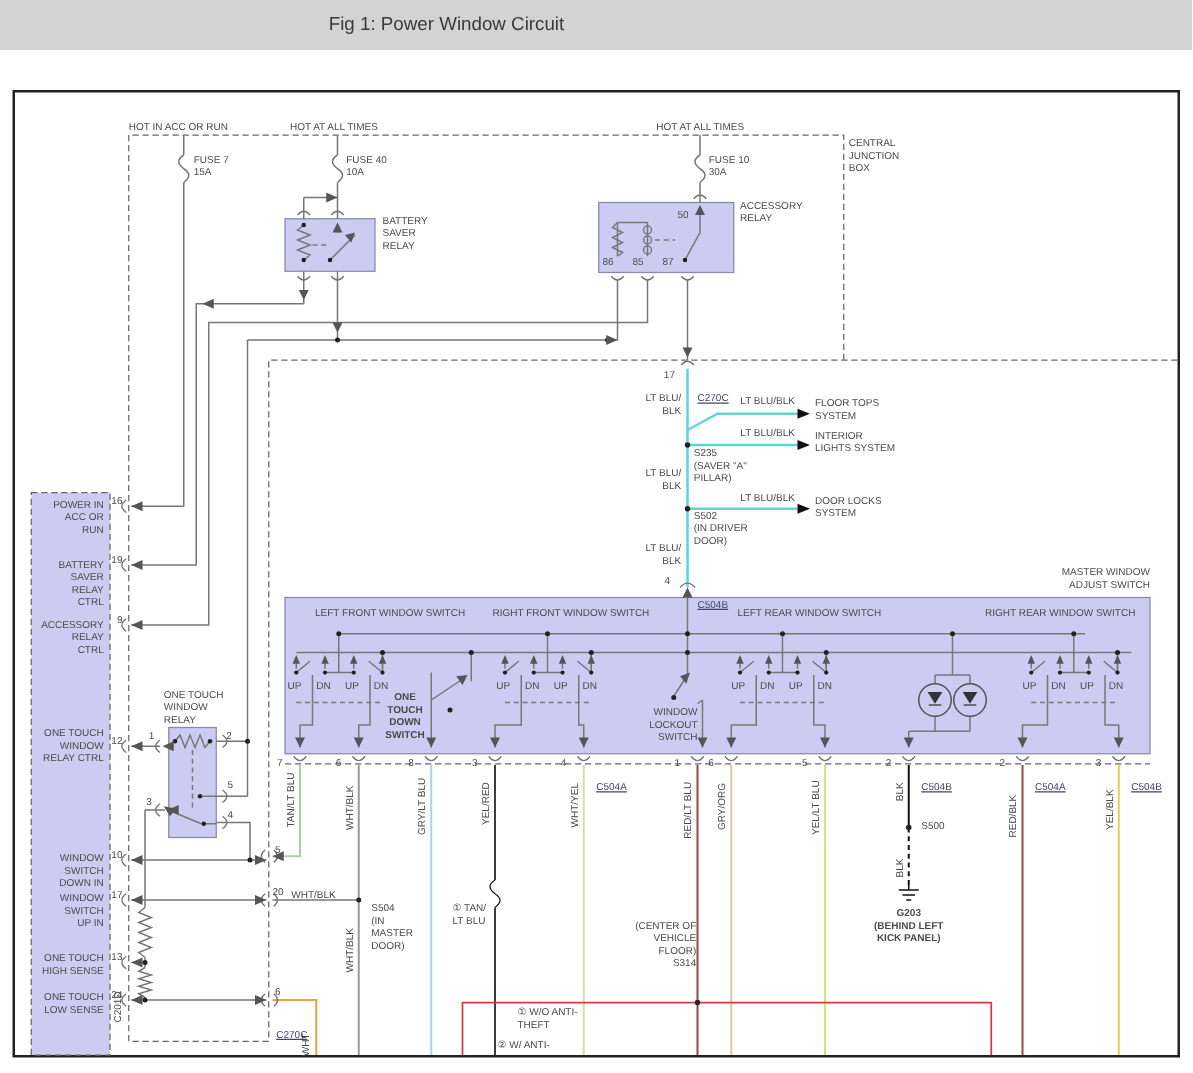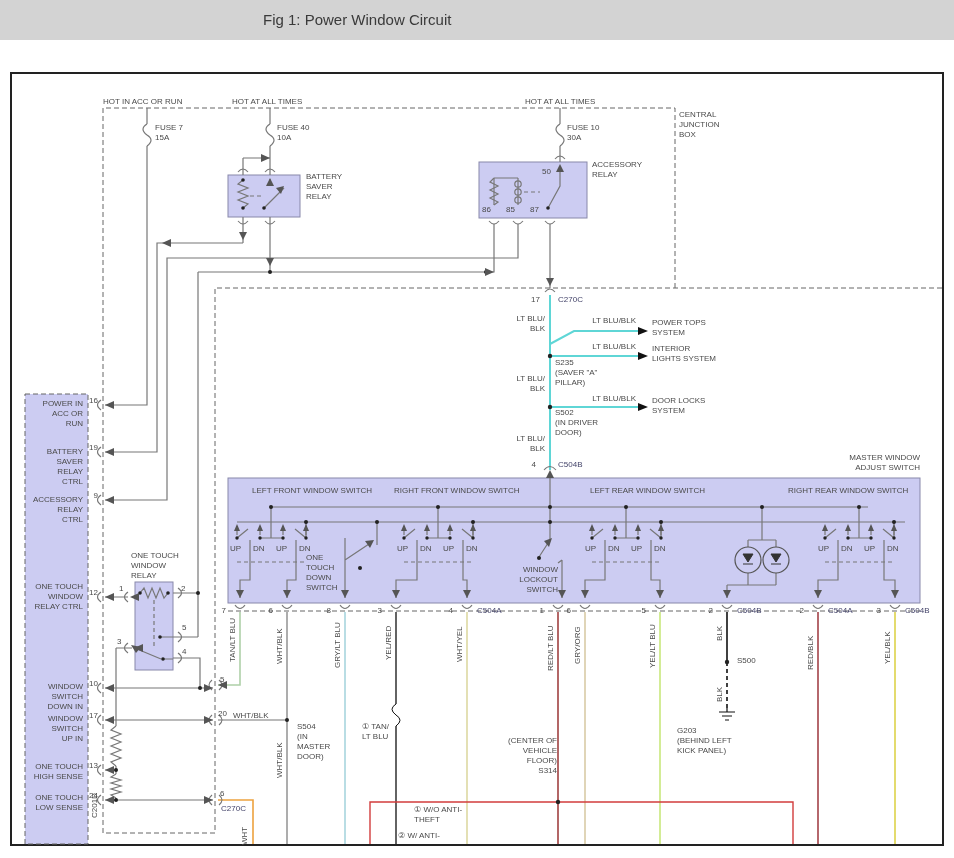--- a/index.html
+++ b/index.html
@@ -3,22 +3,22 @@
 <meta charset="utf-8">
 <style>
   html,body{margin:0;padding:0;background:#fff;font-family:"Liberation Sans",sans-serif;}
   #stage{position:relative;width:954px;height:858px;overflow:hidden;background:#fff;}
   #band{position:absolute;left:0;top:0;width:954px;height:40px;background:#d3d3d3;}
   #title{position:absolute;left:263px;top:11px;font-size:15px;color:#3a3a3a;}
   #frame{position:absolute;left:10px;top:72px;width:930px;height:770px;border:2px solid #222;background:#fff;}
   #wires{position:absolute;left:0;top:0;}
   .lb{position:absolute;font-size:8px;line-height:10px;color:#4a4a4a;white-space:pre-line;z-index:5;}
   .ra{text-align:right;}
-  .ctr{}
-  .ln{color:#44446a;}
+  .ctr{text-align:center;font-weight:bold;}
+  .ln{text-decoration:underline;color:#44446a;margin-top:19px;}
   .vl{position:absolute;font-size:8px;color:#4a4a4a;transform-origin:0 0;transform:rotate(-90deg);white-space:nowrap;z-index:5;}
 </style>
 </head>
 <body>
 
 <div id="stage">
   <div id="band"></div>
   <div id="title">Fig 1: Power Window Circuit</div>
   <div id="frame"></div>
 
@@ -220,21 +220,21 @@
   <div class="lb ln" style="left:558px;top:295px">C270C</div>
   <div class="lb ra" style="left:510px;top:314px;width:35px">LT BLU/
 BLK</div>
   <div class="lb ra" style="left:510px;top:374px;width:35px">LT BLU/
 BLK</div>
   <div class="lb ra" style="left:510px;top:434px;width:35px">LT BLU/
 BLK</div>
   <div class="lb ra" style="left:586px;top:316px;width:50px">LT BLU/BLK</div>
   <div class="lb ra" style="left:586px;top:342px;width:50px">LT BLU/BLK</div>
   <div class="lb ra" style="left:586px;top:394px;width:50px">LT BLU/BLK</div>
-  <div class="lb" style="left:652px;top:318px">POWER TOPS
+  <div class="lb" style="left:652px;top:318px">FLOOR TOPS
 SYSTEM</div>
   <div class="lb" style="left:652px;top:344px">INTERIOR
 LIGHTS SYSTEM</div>
   <div class="lb" style="left:652px;top:396px">DOOR LOCKS
 SYSTEM</div>
   <div class="lb" style="left:555px;top:358px">S235
 (SAVER "A"
 PILLAR)</div>
   <div class="lb" style="left:555px;top:408px">S502
 (IN DRIVER

